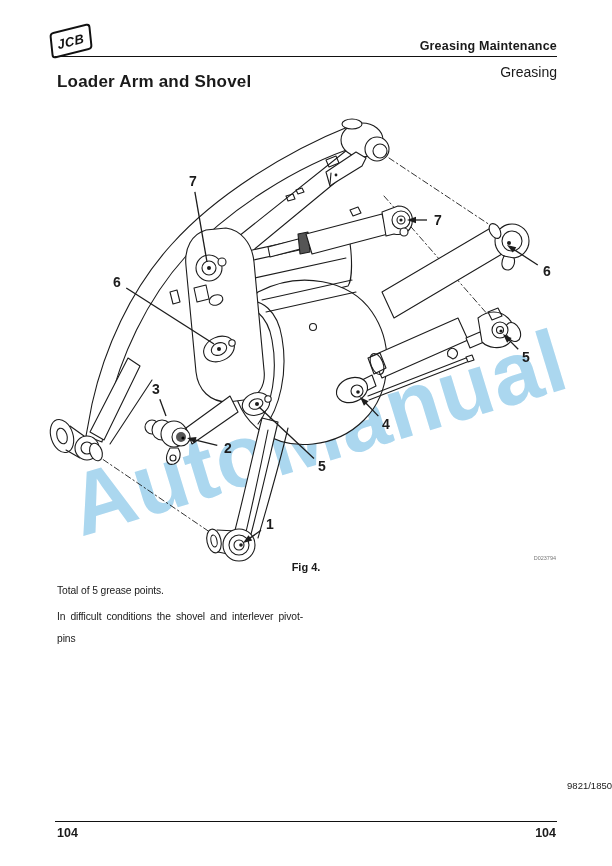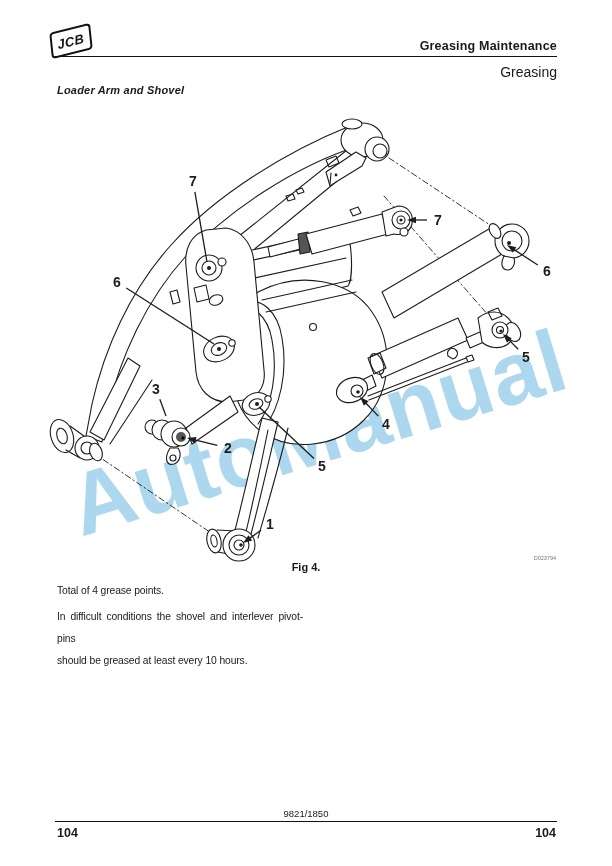--- a/index.html
+++ b/index.html
@@ -32,22 +32,22 @@
   }
   .hdr-rule{
     position:absolute;left:55px;right:55px;top:56px;
     border-top:1.6px solid #111;height:0;
   }
   .hdr-sub{
     position:absolute;right:55px;top:64px;
     font-size:14px;
   }
   .section-title{
-    position:absolute;left:57px;top:84px;
-    font-size:11px;font-weight:bold;letter-spacing:.2px;font-style:italic;
+    position:absolute;left:57px;top:72px;
+    font-size:17px;font-weight:bold;letter-spacing:.2px;
   }
   
   .figure-area{position:absolute;left:0;top:0;width:612px;height:866px;}
   .watermark{
     position:absolute;left:48px;top:368px;width:540px;height:130px;
     line-height:130px;text-align:center;
     font-size:88px;font-weight:bold;letter-spacing:1px;
     transform:rotate(-17deg);
     white-space:nowrap;
     user-select:none;
@@ -73,21 +73,21 @@
     font-size:10.3px;letter-spacing:-.1px;line-height:22px;
   }
   .body-para .just{ text-align:justify; text-align-last:justify; }
   
   .ftr-rule{
     position:absolute;left:55px;right:55px;top:821px;
     border-top:1.8px solid #111;height:0;
   }
   .ftr-left{position:absolute;left:57px;top:826px;font-size:12.5px;font-weight:bold;}
   .ftr-right{position:absolute;right:56px;top:826px;font-size:12.5px;font-weight:bold;}
-  .ftr-center{position:absolute;left:0;top:808px;width:612px;text-align:center;font-size:9.5px;}
+  .ftr-center{position:absolute;left:0;top:780px;width:612px;text-align:right;font-size:9.5px;}
 </style>
 </head>
 <body>
 
 <div class="page">
 
   <div class="logo">
     <span>JCB</span>
   </div>
   <div class="hdr-title">Greasing Maintenance</div>
@@ -254,24 +254,23 @@
           <line x1="261.0041293876916" y1="530.3304274679208" x2="249.54245135440613" y2="538.3960527506031" stroke="#1c1c1c" stroke-width="1.3"></line>
           <polygon points="243,543 248.51867887394815,535.203578802666 252.20183667346566,540.437539886191" fill="#1c1c1c"></polygon>
           <text x="270" y="524" text-anchor="middle" dominant-baseline="central" font-family="&quot;Liberation Sans&quot;, sans-serif" font-size="14" font-weight="bold" fill="#1c1c1c">1</text>
         </g>
     </svg>
 
     <div class="fig-caption">Fig 4.</div>
     <div class="fig-code">D023794</div>
   </div>
 
-  <div class="body-line1">Total of 4 grease points.</div>
+  <div class="body-line1">Total of 5 grease points.</div>
   <div class="body-para">
     <div class="just">In difficult conditions the shovel and interlever pivot-pins</div>
-    <div>should be greased at least every 10 hours.</div>
   </div>
 
   <div class="ftr-rule"></div>
   <div class="ftr-left">104</div>
   <div class="ftr-center">9821/1850</div>
   <div class="ftr-right">104</div>
 
 </div>
 
 </body></html>

